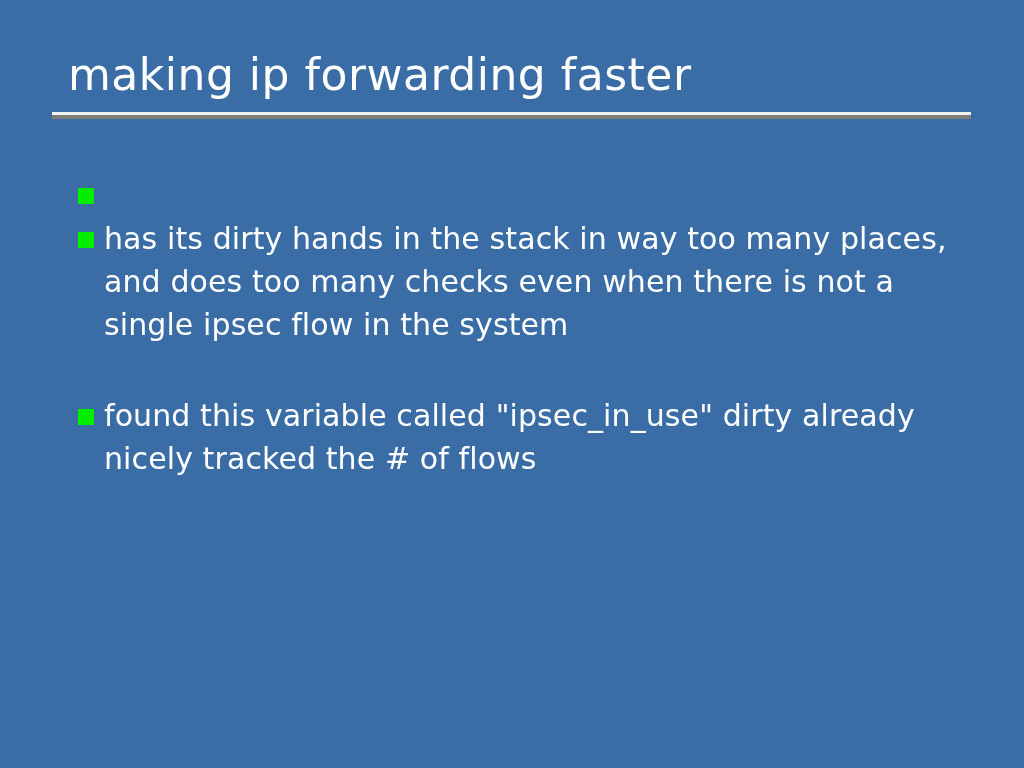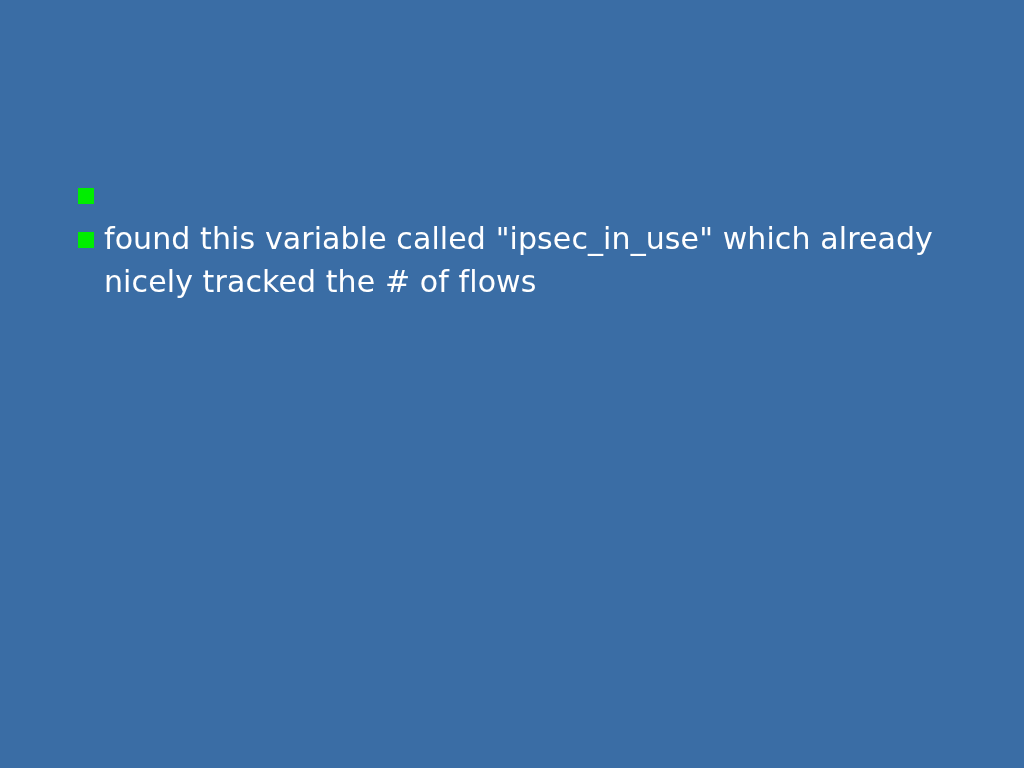--- a/index.html
+++ b/index.html
@@ -92,28 +92,39 @@
 
   
   #bullet-list .bullet-item.b1 { margin-bottom: 44px; }
   #bullet-list .bullet-item.b2 { margin-bottom: 48px; }
 </style>
 </head>
 <body>
 
 <div id="slide" style="background: rgb(58, 109, 165);">
 
+  <div id="title-block">
+    <div id="slide-title" style="color: rgb(255, 255, 255);">making ip forwarding faster</div>
+    <div id="title-rule">
+      <div class="rule-light" style="background: rgb(242, 242, 238);"></div>
+      <div class="rule-shadow" style="background: rgb(126, 126, 120);"></div>
+    </div>
+  </div>
 
   <div id="bullet-list">
 
     <div class="bullet-item b1">
       <span class="bullet-marker" style="background: rgb(0, 238, 0);"></span>
     </div>
 
+    <div class="bullet-item b2">
+      <span class="bullet-marker" style="background: rgb(0, 238, 0);"></span>
+      <span class="bullet-text" style="color: rgb(255, 255, 255);">has its dirty hands in the stack in way too many places, and does too many checks even when there is not a single ipsec flow in the system</span>
+    </div>
 
     <div class="bullet-item b3">
       <span class="bullet-marker" style="background: rgb(0, 238, 0);"></span>
-      <span class="bullet-text" style="color: rgb(255, 255, 255);">found this variable called "ipsec_in_use" which already nicely tracked the # of flows</span>
+      <span class="bullet-text" style="color: rgb(255, 255, 255);">found this variable called "ipsec_in_use" dirty already nicely tracked the # of flows</span>
     </div>
 
   </div>
 
 </div>
 
 </body></html>

